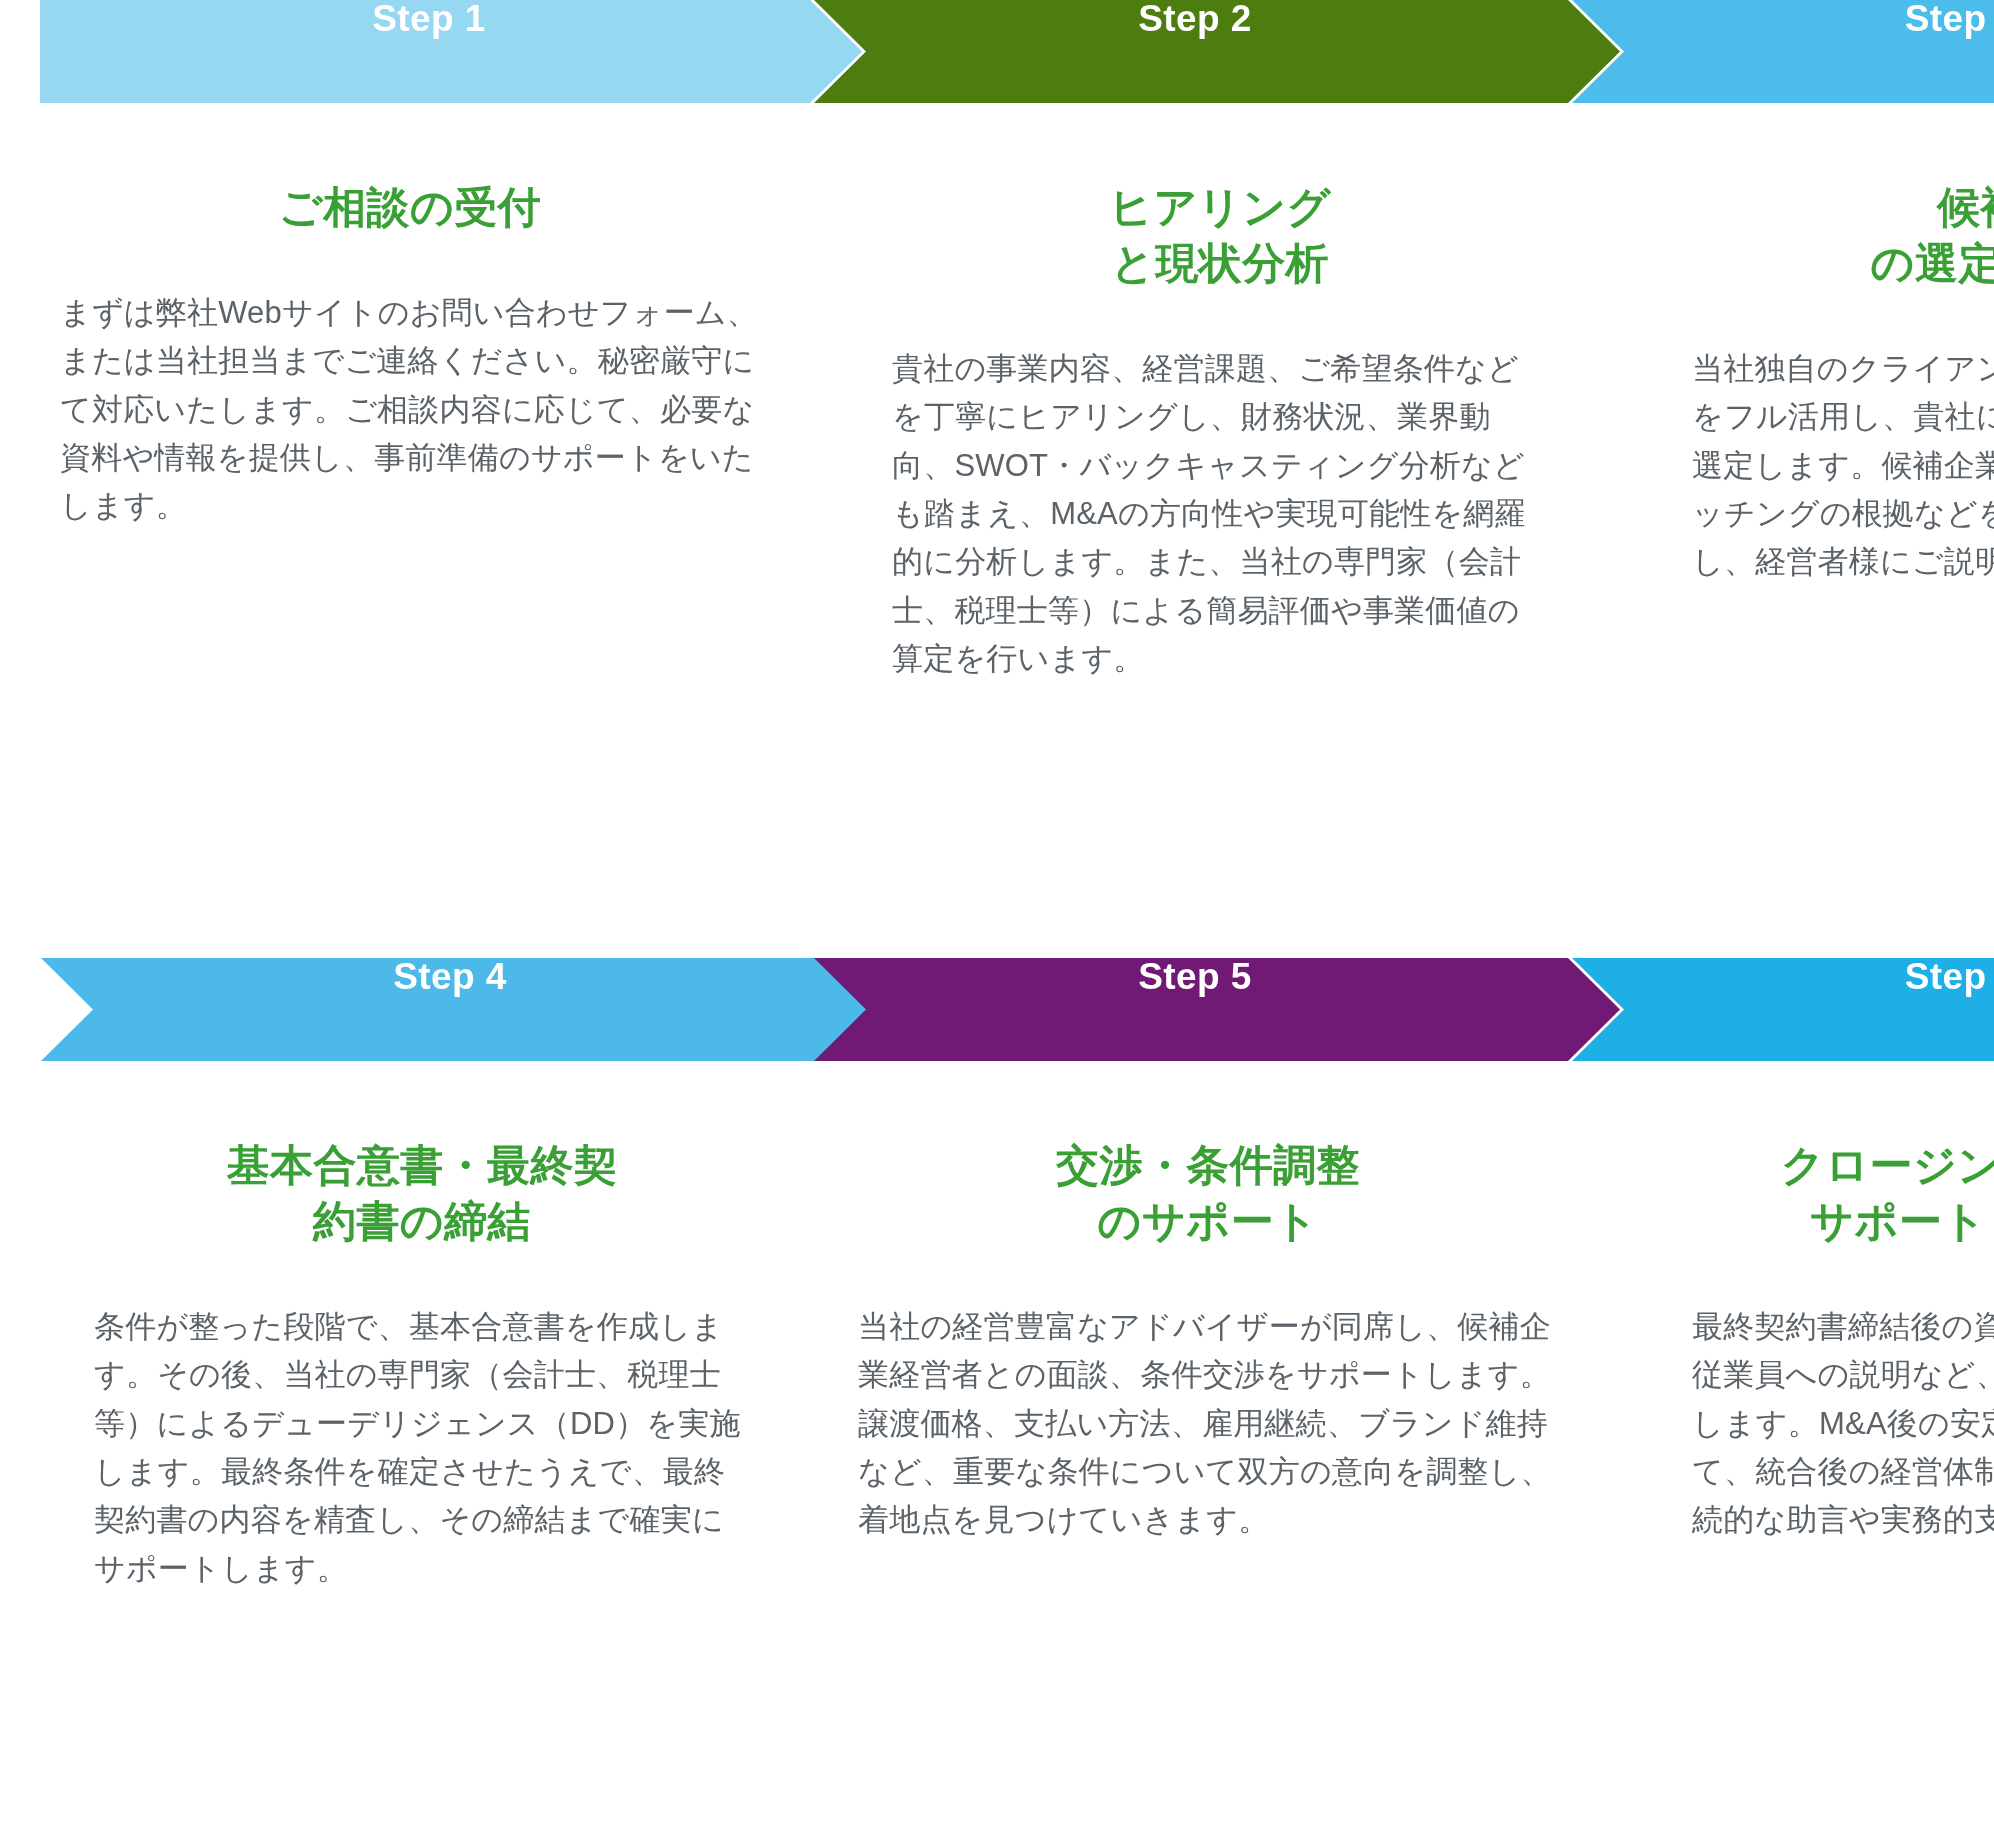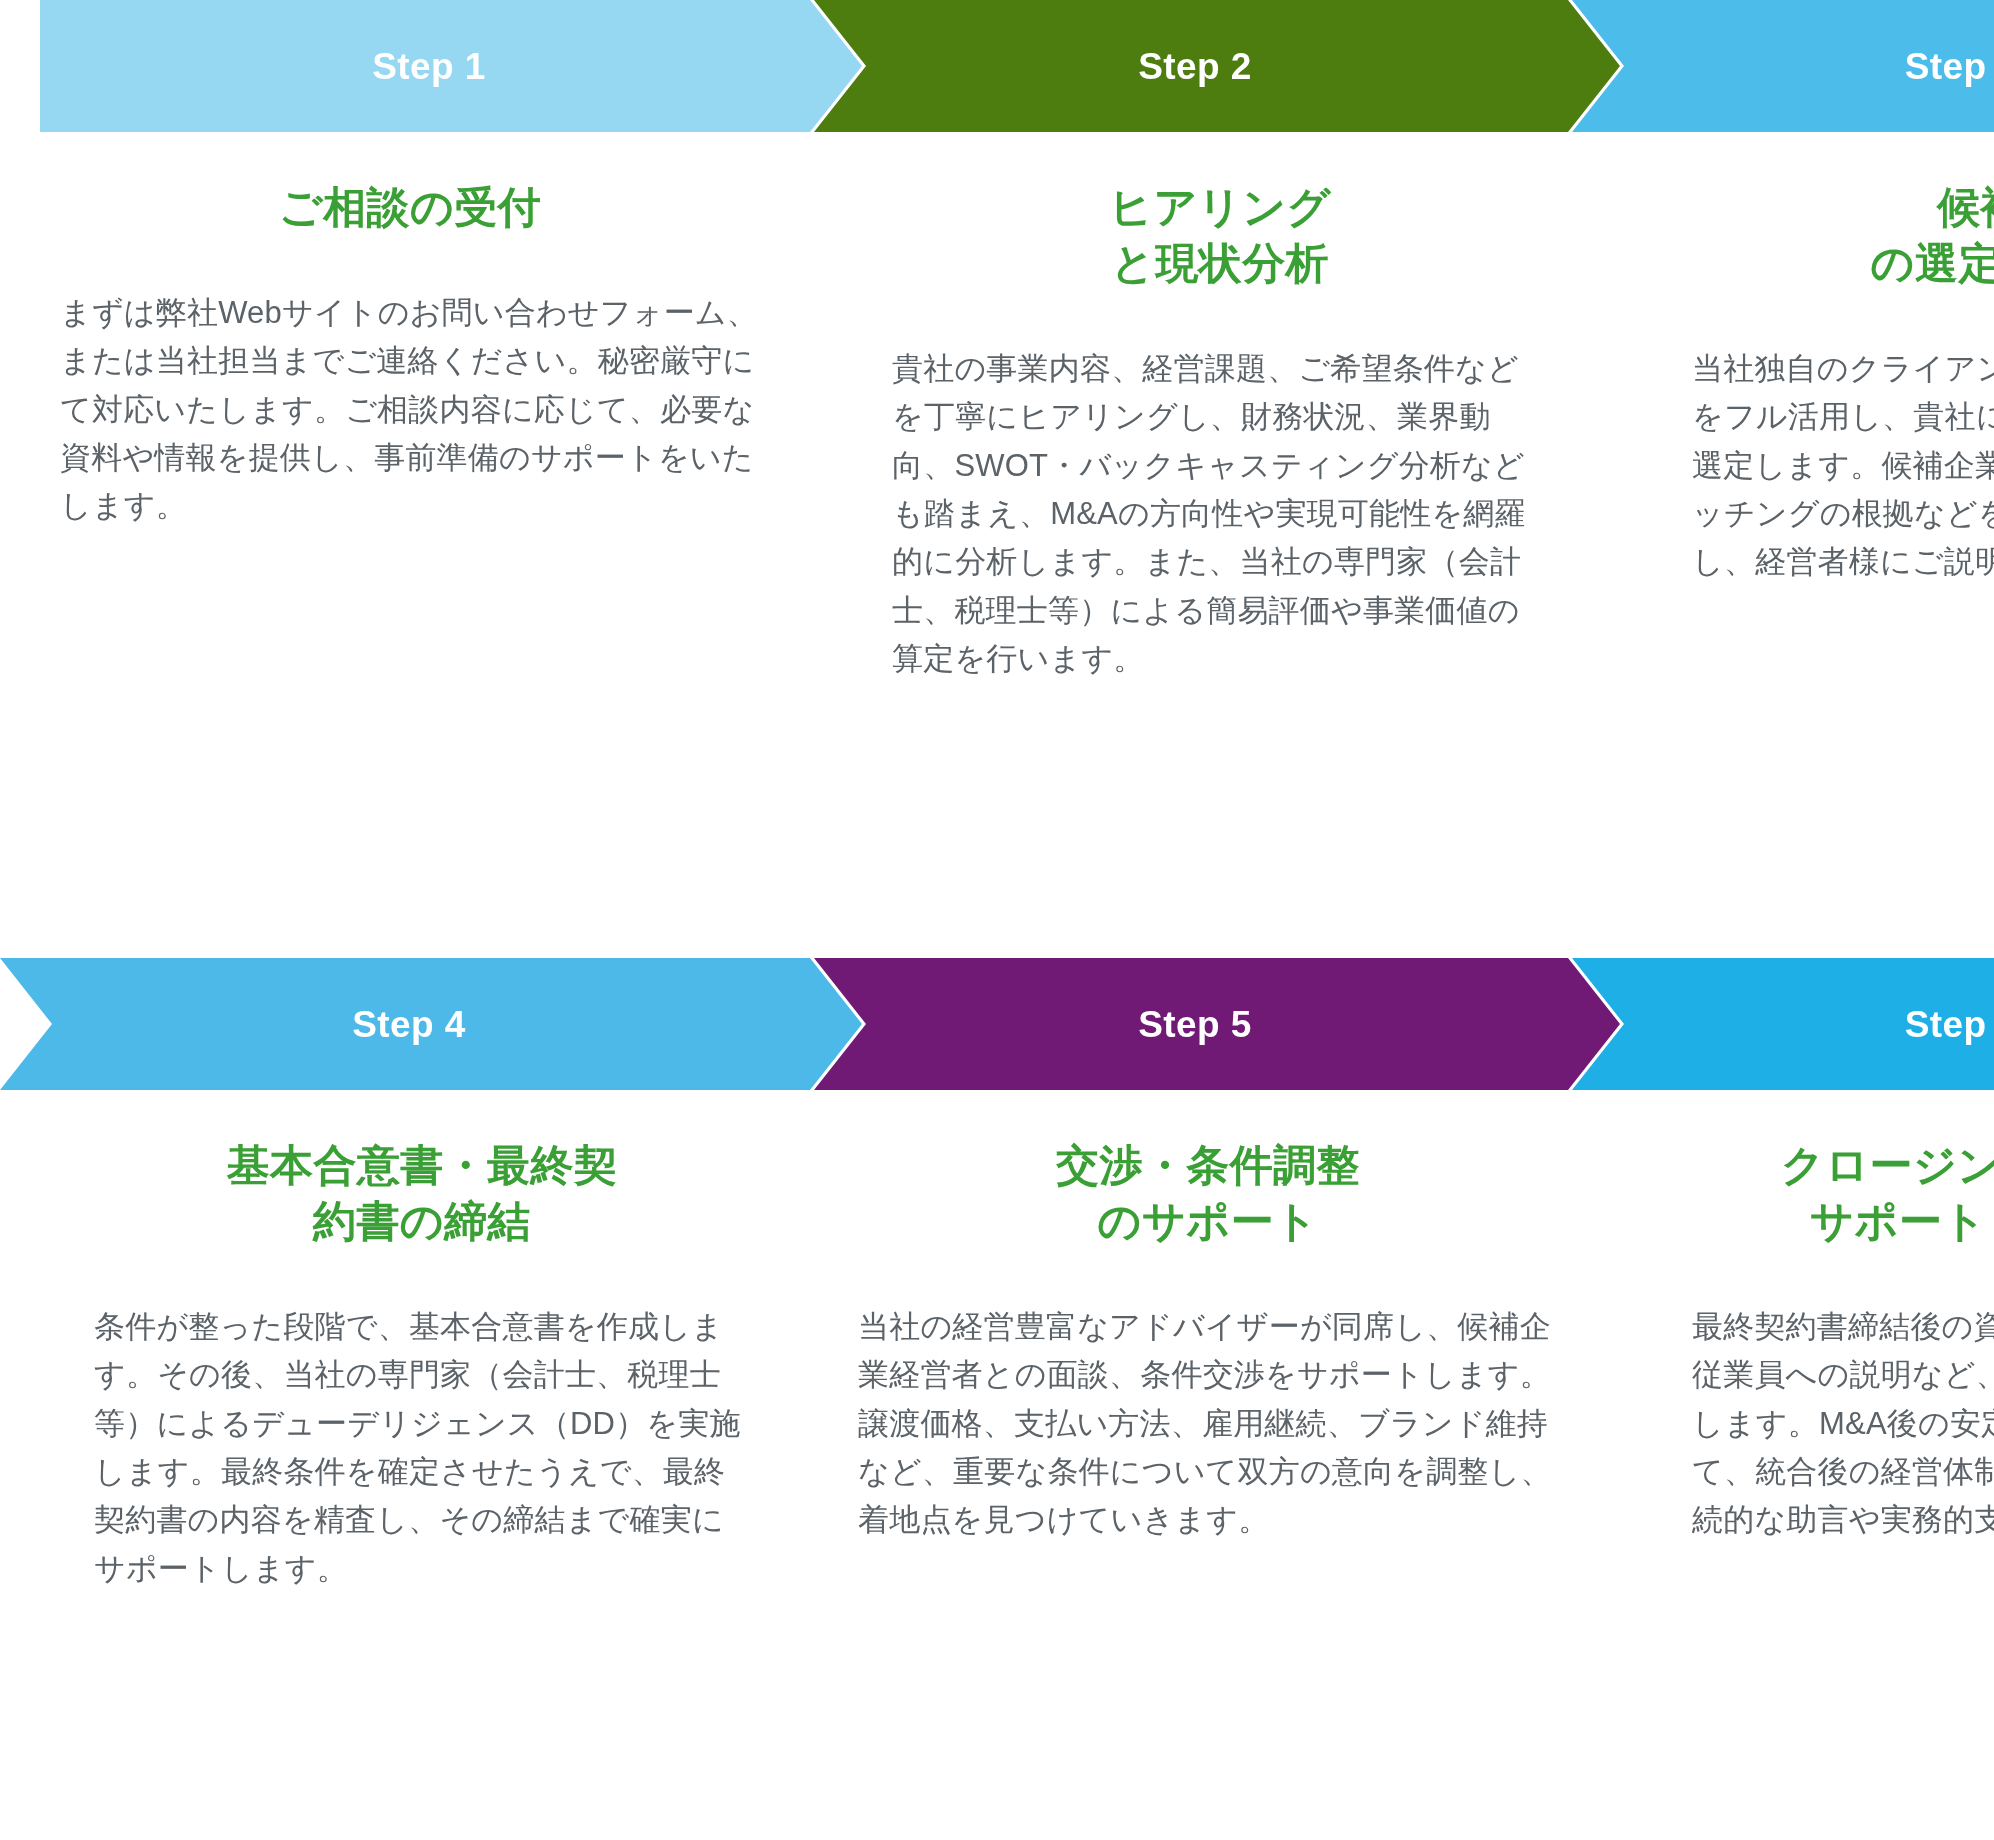--- a/index.html
+++ b/index.html
@@ -32,40 +32,41 @@
 
   
   .banner {
     position: relative;
     height: 132px;
     width: 2395px;
   }
   .chev {
     position: absolute;
     top: 0;
-    height: 132px;
+    height: 103px;
     display: flex;
-    align-items: center;
+    align-items: flex-start;
     justify-content: center;
     box-sizing: border-box;
   }
   
   .chev-a { left: 40px;  width: 822px; }
   .chev-b { left: 814px; width: 806px; }
   .chev-c { left: 1572px; width: 823px; }
 
   
   .shape-start {           
     clip-path: polygon(0 0, calc(100% - 52px) 0, 100% 50%, calc(100% - 52px) 100%, 0 100%);
   }
   .shape-mid {             
     clip-path: polygon(0 0, calc(100% - 52px) 0, 100% 50%, calc(100% - 52px) 100%, 0 100%, 52px 50%);
   }
   .shape-point {           
     clip-path: polygon(0 0, calc(100% - 52px) 0, 100% 50%, calc(100% - 52px) 100%, 0 100%, 52px 50%);
+    margin-left: 41px;
   }
 
   .step-label {
     color: #ffffff;
     font-size: 37px;
     font-weight: bold;
     letter-spacing: 0.4px;
     line-height: 1;
     transform: translateX(-22px);
     white-space: nowrap;

